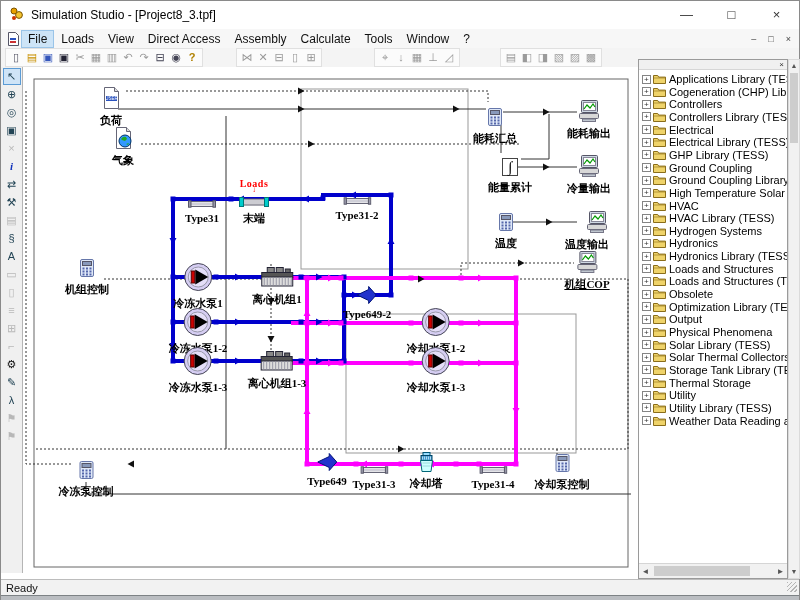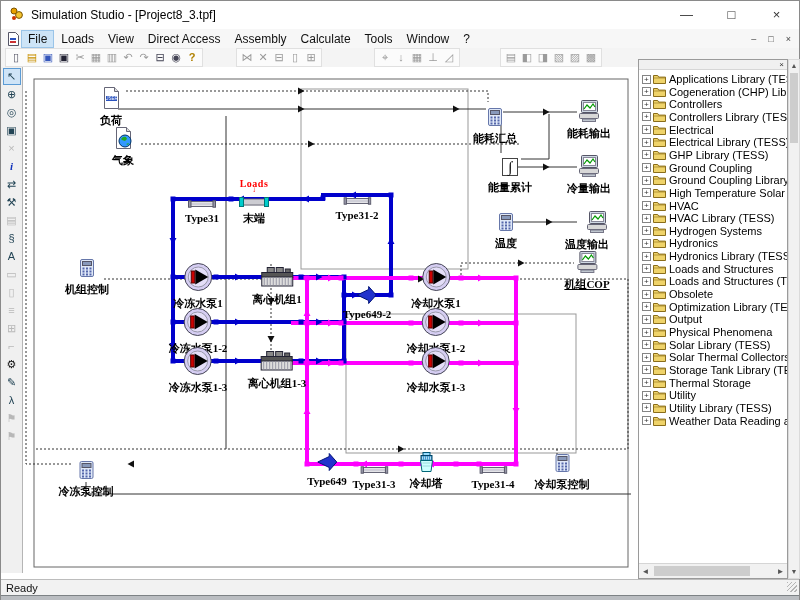--- a/index.html
+++ b/index.html
@@ -333,26 +333,20 @@
             <rect x="8" y="9" width="3.5" height="12" fill="#c00" stroke="#500"></rect>
           </svg></span><div class="lbl">冷冻水泵1</div></div>
       <div class="cmp" style="left: 254px; top: 199px;"><span class="ic"><svg width="34" height="22">
             <rect x="7" y="1.5" width="7" height="5" fill="#888" stroke="#223"></rect>
             <rect x="16" y="1.5" width="7" height="5" fill="#888" stroke="#223"></rect>
             <rect x="25" y="3" width="5" height="3.5" fill="#666" stroke="#223"></rect>
             <rect x="1.5" y="6.5" width="31" height="5" fill="#555" stroke="#223"></rect>
             <rect x="1.5" y="11" width="31" height="9" fill="#ddd" stroke="#223"></rect>
             <path d="M4,11 v9 M7,11 v9 M10,11 v9 M13,11 v9 M16,11 v9 M19,11 v9 M22,11 v9 M25,11 v9 M28,11 v9 M31,11 v9" stroke="#889" stroke-width="0.8"></path>
           </svg></span><div class="lbl">离心机组1</div></div>
-      <div class="cmp" style="left: 413px; top: 195px;"><span class="ic"><svg width="30" height="30">
-            <circle cx="15" cy="15" r="13.5" fill="#d5cdf2" stroke="#445"></circle>
-            <circle cx="15" cy="15" r="10" fill="#e4def8" stroke="#99a"></circle>
-            <polygon points="12,7.5 25,15 12,22.5" fill="#000"></polygon>
-            <rect x="8" y="9" width="3.5" height="12" fill="#c00" stroke="#500"></rect>
-          </svg></span><div class="lbl">冷却水泵1</div></div>
       <div class="cmp" style="left: 175px; top: 240px;"><span class="ic"><svg width="30" height="30">
             <circle cx="15" cy="15" r="13.5" fill="#d5cdf2" stroke="#445"></circle>
             <circle cx="15" cy="15" r="10" fill="#e4def8" stroke="#99a"></circle>
             <polygon points="12,7.5 25,15 12,22.5" fill="#000"></polygon>
             <rect x="8" y="9" width="3.5" height="12" fill="#c00" stroke="#500"></rect>
           </svg></span><div class="lbl">冷冻水泵1-2</div></div>
       <div class="cmp" style="left: 413px; top: 240px;"><span class="ic"><svg width="30" height="30">
             <circle cx="15" cy="15" r="13.5" fill="#d5cdf2" stroke="#445"></circle>
             <circle cx="15" cy="15" r="10" fill="#e4def8" stroke="#99a"></circle>
             <polygon points="12,7.5 25,15 12,22.5" fill="#000"></polygon>

